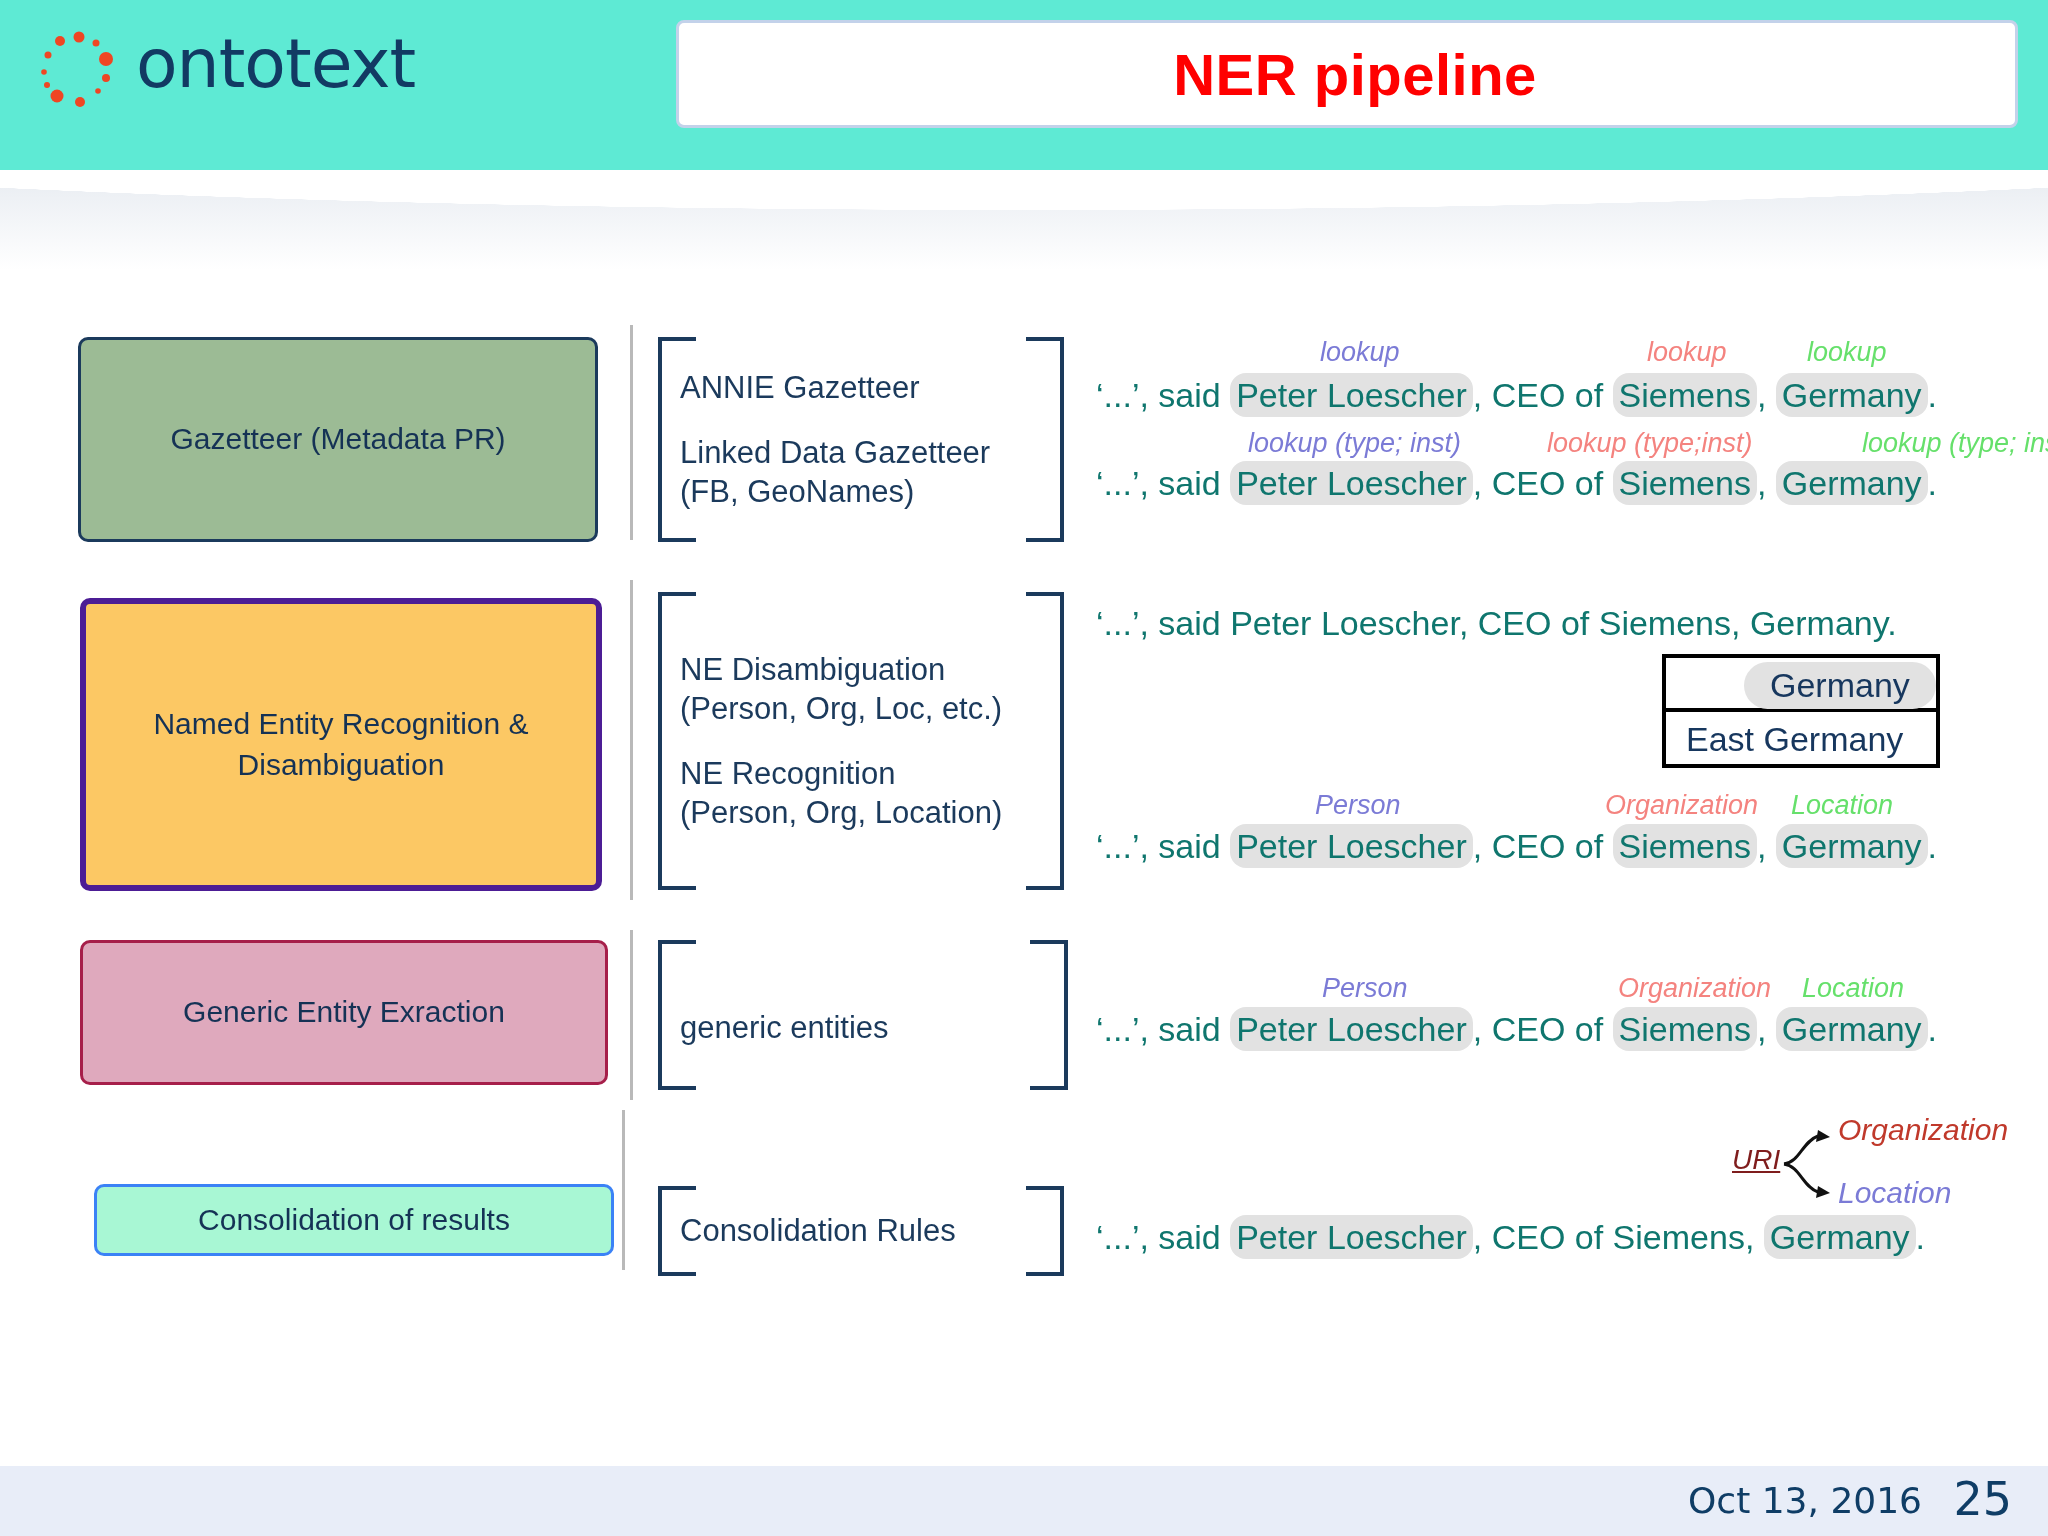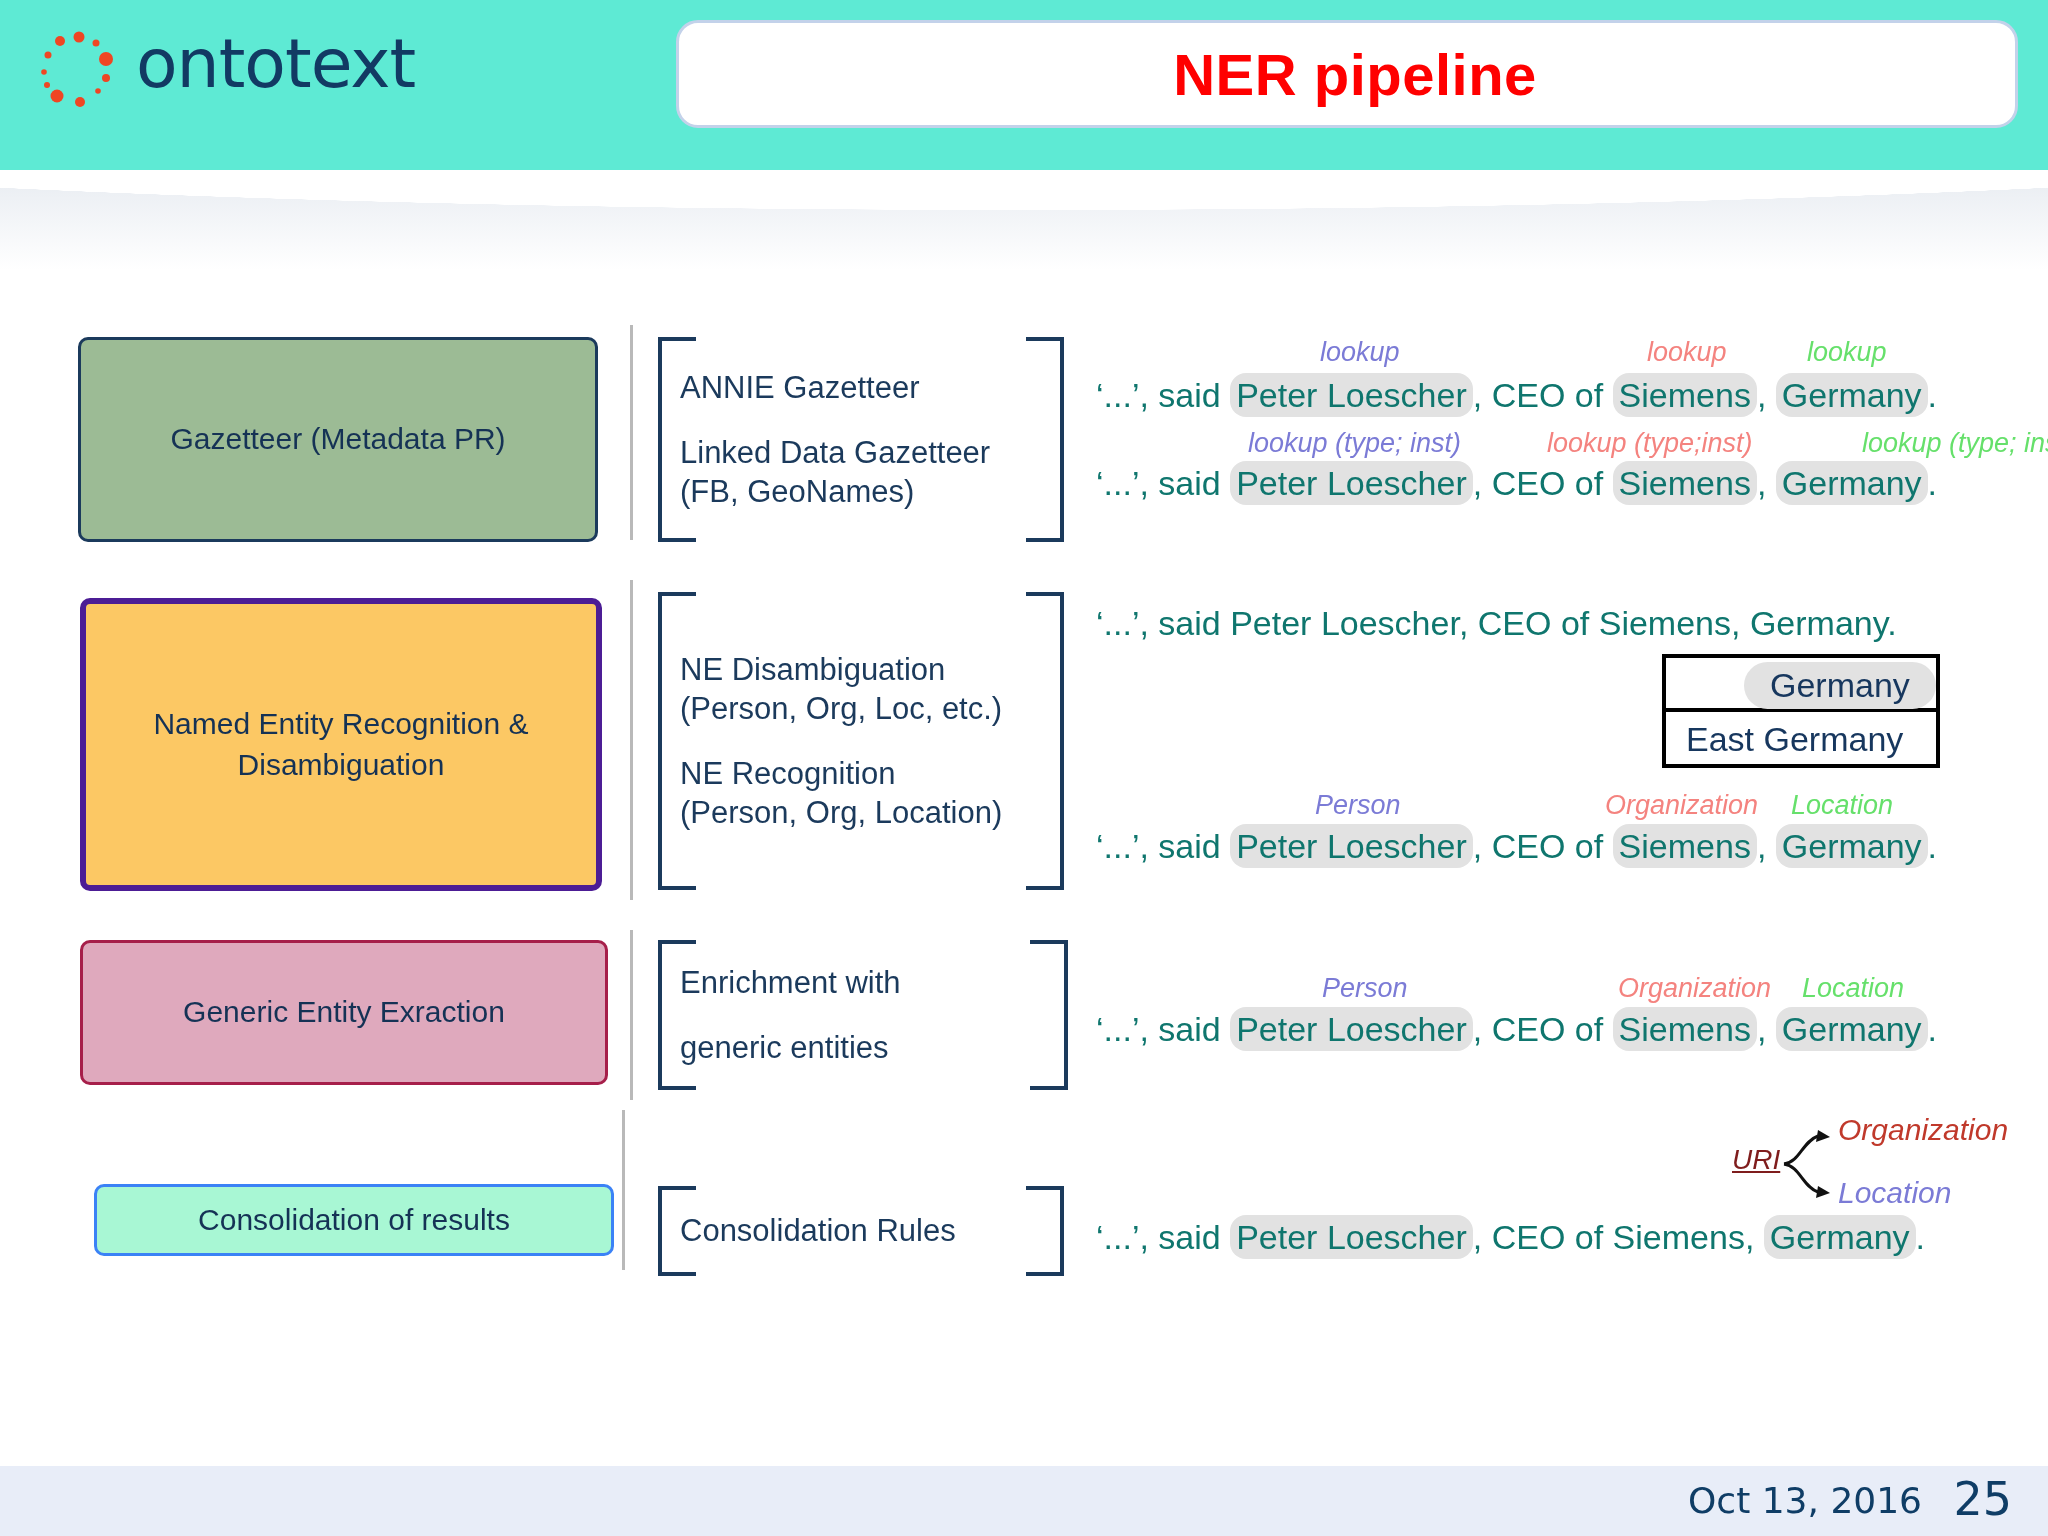--- a/index.html
+++ b/index.html
@@ -30,21 +30,21 @@
   #logo{position:absolute;left:36px;top:22px;width:470px;height:96px;}
   #logo-mark{position:absolute;left:0;top:6px;width:86px;height:86px;}
   #logo-text{
     position:absolute;left:100px;top:2px;
     font-size:68px;letter-spacing:-1px;color:#123a63;
     font-family:"DejaVu Sans", sans-serif;font-weight:400;
   }
   
   #title-box{
     position:absolute;left:676px;top:20px;width:1342px;height:108px;
-    border:3px solid #c3d2ea;border-radius:22px;background:#ffffff;
+    border:3px solid #c3d2ea;border-radius:8px;background:#ffffff;
     box-sizing:border-box;display:flex;align-items:center;justify-content:center;padding-left:16px;
   }
   #title-text{
     color:#ff0000;font-weight:bold;font-size:58px;letter-spacing:0.5px;
     font-family:"Liberation Sans", sans-serif;
   }
   .stage-box{
     position:absolute;box-sizing:border-box;border-radius:10px;
     display:flex;align-items:center;justify-content:center;text-align:center;
     font-size:30px;line-height:1.35;color:#153255;padding:6px 14px;
@@ -214,21 +214,20 @@
 </div>
 
 <div class="divider" style="left:630px;top:930px;height:170px;"></div>
 
 <div class="stage-box" style="left:80px;top:940px;width:528px;height:145px;background:#dfa9bd;border:3px solid #a61f4a;">
   <span>Generic Entity Exraction</span>
 </div>
 
 <div class="bracket" style="left:658px;top:940px;width:410px;height:150px;">
   <div class="bracket-inner">
-    <p>Enrichment with</p>
     <div class="bracket-gap"></div>
     <p>generic entities</p>
   </div>
 </div>
 
 <div class="tag t-person" style="left:1322px;top:973px;">Person</div>
 <div class="tag t-org" style="left:1618px;top:973px;">Organization</div>
 <div class="tag t-loc" style="left:1802px;top:973px;">Location</div>
 
 <div class="sentence" style="left:1096px;top:1010px;">

